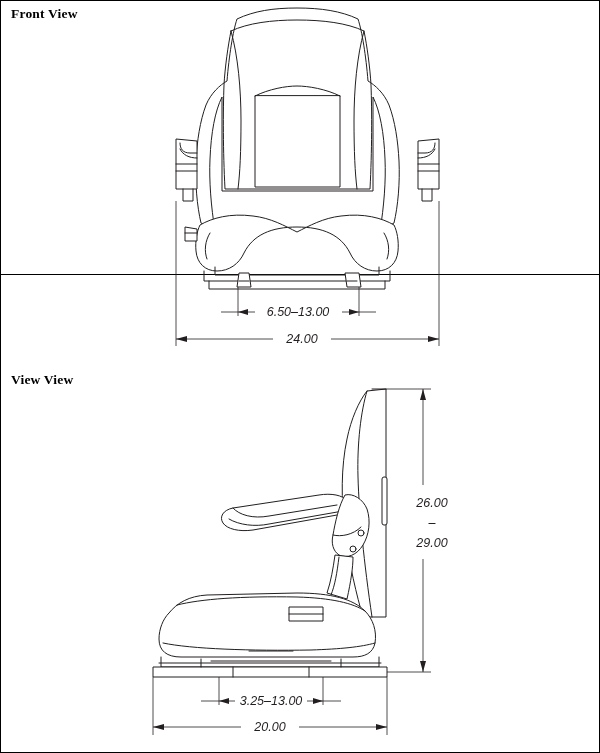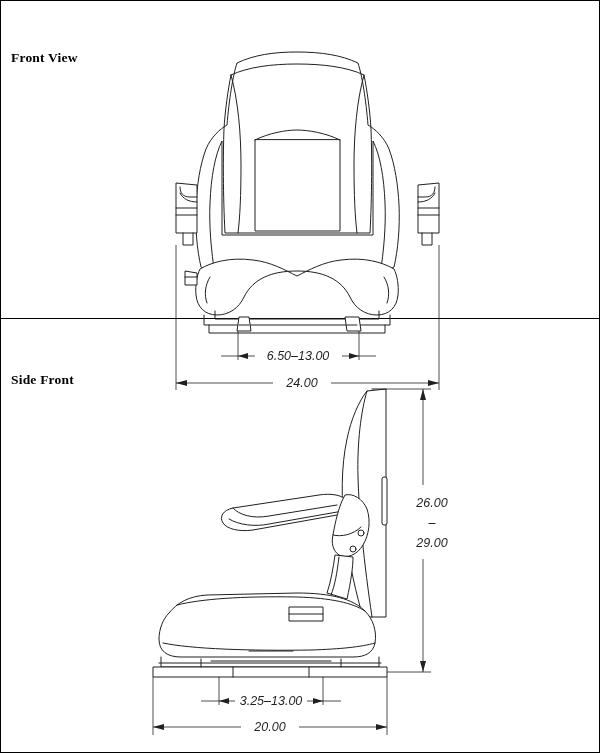--- a/index.html
+++ b/index.html
@@ -22,21 +22,20 @@
   .panel {
     position: absolute;
     left: 0;
     width: 600px;
     box-sizing: border-box;
   }
   #panel-front {
     top: 0;
     height: 274px;
     border-bottom: 1px solid #000000;
-    margin-top: 44px;
   }
   #panel-side {
     top: 366px;
     height: 385px;
   }
   .panel-title {
     position: absolute;
     left: 10px;
     top: 5px;
     font-size: 13.5px;
@@ -158,21 +157,21 @@
         <line class="dim" x1="175" y1="338" x2="438" y2="338"></line>
         <polygon fill="#231f20" points="175,338 186,335 186,341"></polygon>
         <polygon fill="#231f20" points="438,338 427,335 427,341"></polygon>
         <rect x="272" y="330" width="58" height="16" fill="#ffffff"></rect>
         <text class="dimtext" x="301" y="342" text-anchor="middle">24.00</text>
       </svg>
     </div>
   </div>
 
   <div class="panel" id="panel-side">
-    <div class="panel-title">Side Front</div>
+    <div class="panel-title">View View</div>
 
     <div class="svg-holder">
       <svg width="600" height="385" viewBox="0 0 600 385" xmlns="http://www.w3.org/2000/svg">
 
         <path class="fillw" d="M385 22 L385 250 L362 250 C356 230 348 196 344 166
              C340 132 340 100 346 72 C350 52 358 34 366 24 Z"></path>
         <path class="ln" d="M366 24 C360 44 356 76 357 110 C358 146 363 196 371 250"></path>
 
         <rect class="fillw" x="381" y="110" width="5" height="48" rx="2"></rect>
 

